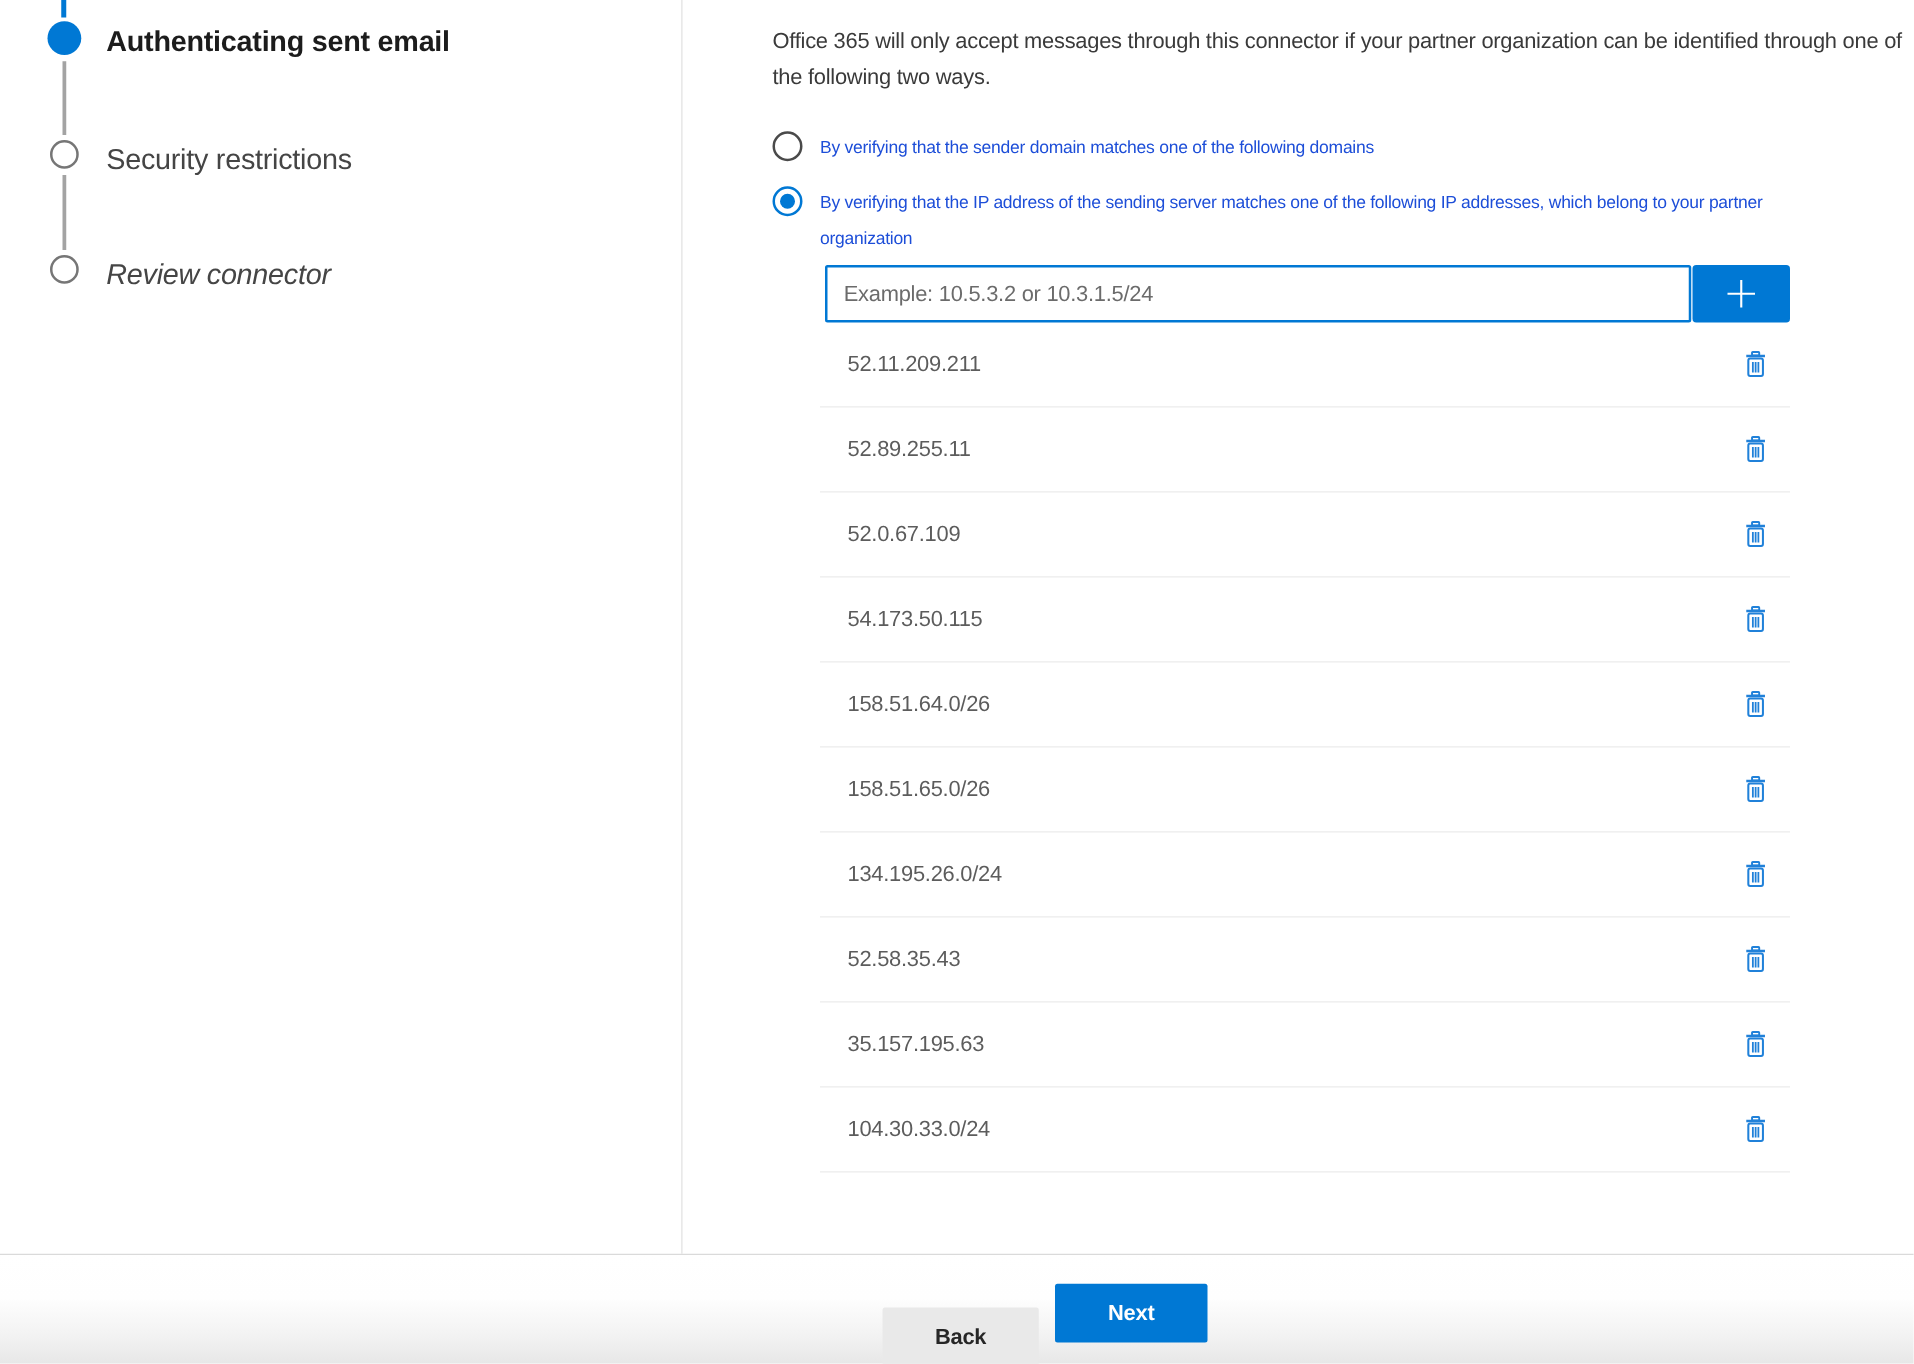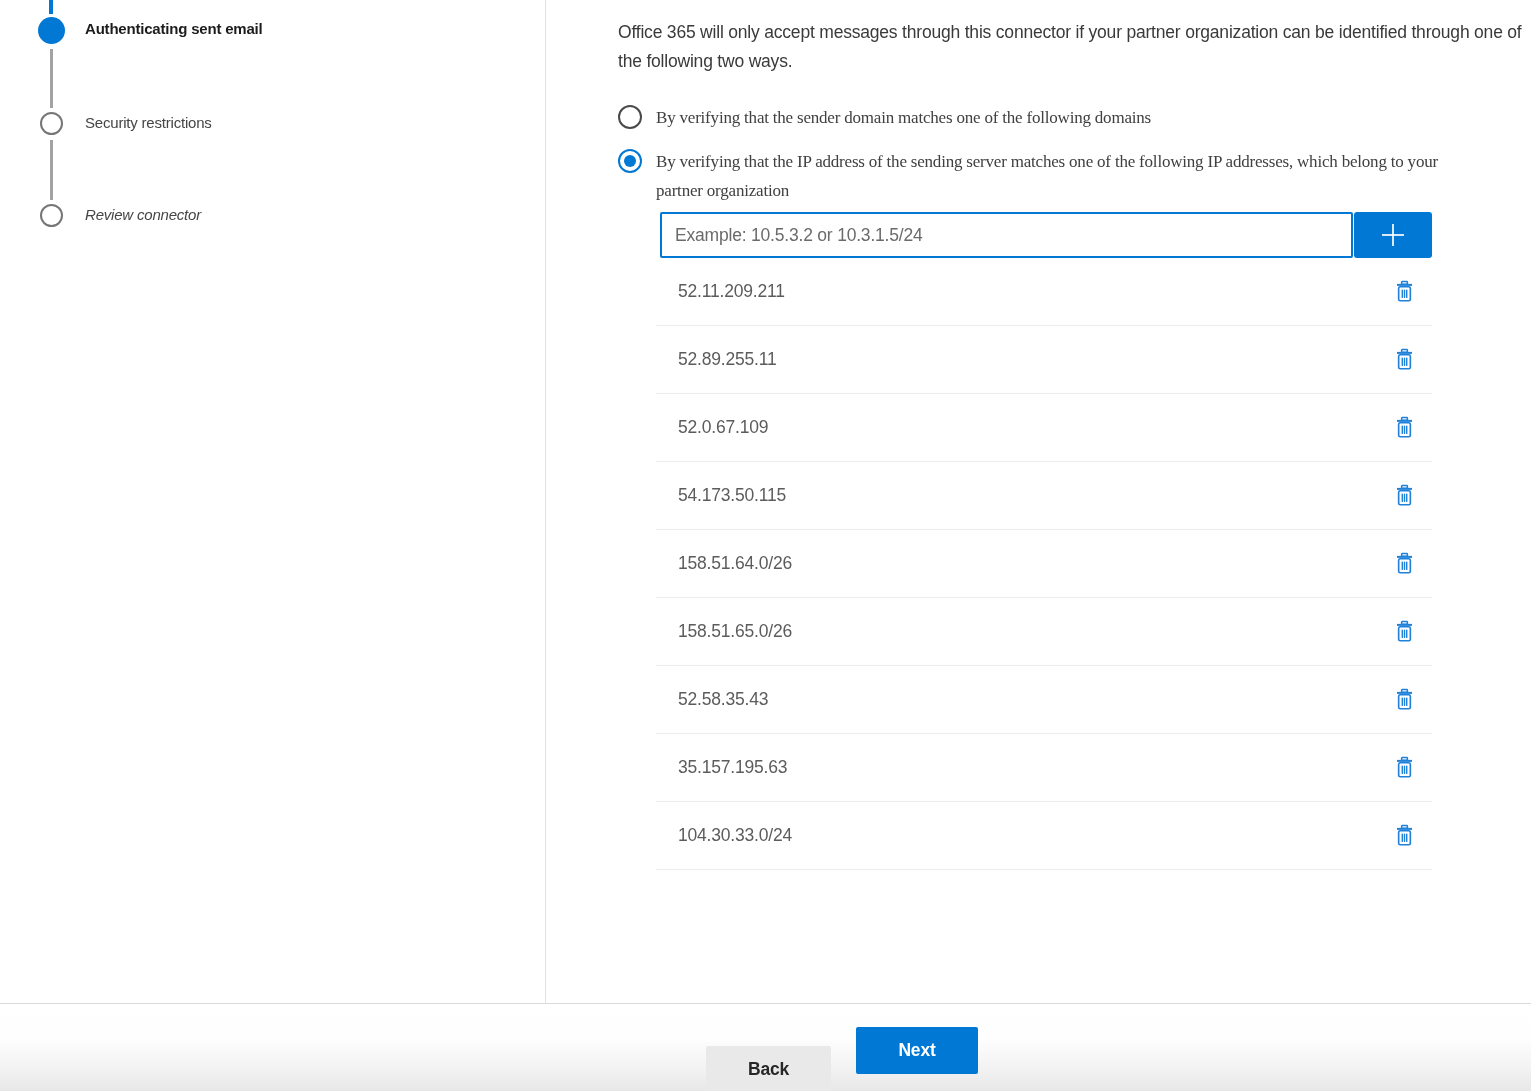--- a/index.html
+++ b/index.html
@@ -29,21 +29,21 @@
     background: #0078d4;
   }
   .step-circle-upcoming {
     position: absolute; left: 40px;
     width: 23px; height: 23px; border-radius: 50%;
     background: #fff; border: 2.5px solid #767676;
   }
   .circ-2 { top: 112px; }
   .circ-3 { top: 204px; }
 
-  .step-label { position: absolute; left: 85px; font-size: 15px; white-space: nowrap; text-align: center; }
+  .step-label { position: absolute; left: 85px; font-size: 23px; white-space: nowrap; text-align: center; }
   .step-label.current { top: 20px; font-weight: bold; color: #1c1c1c; }
   .step-label.upcoming { color: #454545; }
   .lbl-2 { top: 114px; }
   .lbl-3 { top: 206px; font-style: italic; }
 
   
   .content { position: absolute; left: 618px; top: 0; width: 914px; }
   .intro {
     margin-top: 18px;
     width: 914px;
@@ -57,21 +57,21 @@
   .radio-outer {
     flex: 0 0 auto;
     width: 24px; height: 24px; border-radius: 50%;
     background: #fff; margin-top: 2px;
     display: flex; align-items: center; justify-content: center;
   }
   .radio-unselected { border: 2px solid #4a4a4a; }
   .radio-selected { border: 2px solid #0078d4; }
   .radio-dot { width: 12px; height: 12px; border-radius: 50%; background: #0078d4; }
 
-  .radio-label { font-size: 17px; line-height: 29px; color: #404040; max-width: 818px; font-family: Liberation Serif, serif; }
+  .radio-label { font-size: 14px; line-height: 29px; color: #1d4ed8; max-width: 818px; }
 
   .ip-entry { margin-left: 42px; margin-top: 7px; display: flex; align-items: stretch; }
   .ip-input {
     width: 693px; height: 46px;
     border: 2px solid #0078d4; border-radius: 2px;
     padding: 0 13px;
     font-family: "Liberation Sans", "DejaVu Sans", sans-serif;
     font-size: 17.5px; color: #333; letter-spacing: -0.2px;
     outline: none; background: #fff;
   }
@@ -102,21 +102,21 @@
     z-index: 5;
   }
   .footer-buttons { position: absolute; left: 706px; top: 23px; display: flex; gap: 13px; }
   .btn {
     height: 47px; border: none; border-radius: 2px;
     font-family: "Liberation Sans", "DejaVu Sans", sans-serif;
     font-size: 17.5px; font-weight: bold; letter-spacing: -0.2px;
     cursor: pointer;
   }
   .btn-back { width: 125px; background: #e9e9e9; color: #262626; margin-top: 19px; }
-  .btn-next { width: 122px; background: #0078d4; color: #ffffff; margin-left: 12px; }
+  .btn-next { width: 122px; background: #0078d4; color: #ffffff; }
 </style>
 </head>
 <body>
 
 <div class="left-panel">
   <div class="step-stub"></div>
 
   <div class="step-circle-current"></div>
   <div class="step-label current">Authenticating sent email</div>
 
@@ -232,20 +232,33 @@
           <rect x="9" y="1.6" width="6" height="2.9" rx="0.6" stroke="#2081d9" stroke-width="1.6"></rect>
           <line x1="4.2" y1="5.1" x2="19.8" y2="5.1" stroke="#2081d9" stroke-width="2.1"></line>
           <rect x="5.9" y="7.1" width="12.2" height="14.6" rx="1.6" stroke="#2081d9" stroke-width="1.7"></rect>
           <line x1="9.7" y1="10.1" x2="9.7" y2="18.7" stroke="#2081d9" stroke-width="1.5"></line>
           <line x1="12" y1="10.1" x2="12" y2="18.7" stroke="#2081d9" stroke-width="1.5"></line>
           <line x1="14.3" y1="10.1" x2="14.3" y2="18.7" stroke="#2081d9" stroke-width="1.5"></line>
         </svg>
       </button>
     </div>
       <div class="ip-row">
+      <span class="ip-text">134.195.26.0/24</span>
+      <button class="trash-btn">
+        <svg width="23" height="23" viewBox="0 0 24 24" fill="none">
+          <rect x="9" y="1.6" width="6" height="2.9" rx="0.6" stroke="#2081d9" stroke-width="1.6"></rect>
+          <line x1="4.2" y1="5.1" x2="19.8" y2="5.1" stroke="#2081d9" stroke-width="2.1"></line>
+          <rect x="5.9" y="7.1" width="12.2" height="14.6" rx="1.6" stroke="#2081d9" stroke-width="1.7"></rect>
+          <line x1="9.7" y1="10.1" x2="9.7" y2="18.7" stroke="#2081d9" stroke-width="1.5"></line>
+          <line x1="12" y1="10.1" x2="12" y2="18.7" stroke="#2081d9" stroke-width="1.5"></line>
+          <line x1="14.3" y1="10.1" x2="14.3" y2="18.7" stroke="#2081d9" stroke-width="1.5"></line>
+        </svg>
+      </button>
+    </div>
+      <div class="ip-row">
       <span class="ip-text">52.58.35.43</span>
       <button class="trash-btn">
         <svg width="23" height="23" viewBox="0 0 24 24" fill="none">
           <rect x="9" y="1.6" width="6" height="2.9" rx="0.6" stroke="#2081d9" stroke-width="1.6"></rect>
           <line x1="4.2" y1="5.1" x2="19.8" y2="5.1" stroke="#2081d9" stroke-width="2.1"></line>
           <rect x="5.9" y="7.1" width="12.2" height="14.6" rx="1.6" stroke="#2081d9" stroke-width="1.7"></rect>
           <line x1="9.7" y1="10.1" x2="9.7" y2="18.7" stroke="#2081d9" stroke-width="1.5"></line>
           <line x1="12" y1="10.1" x2="12" y2="18.7" stroke="#2081d9" stroke-width="1.5"></line>
           <line x1="14.3" y1="10.1" x2="14.3" y2="18.7" stroke="#2081d9" stroke-width="1.5"></line>
         </svg>

